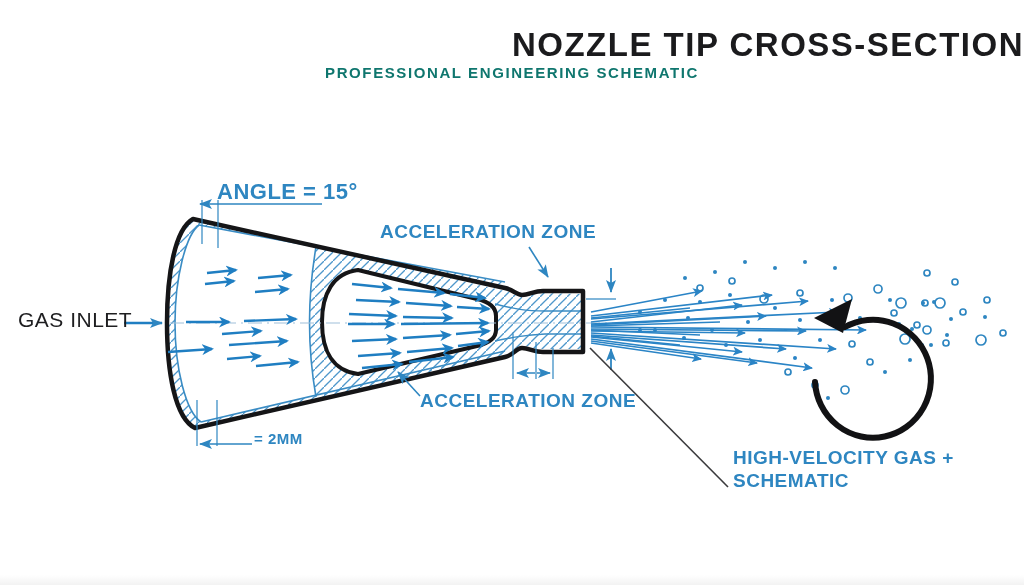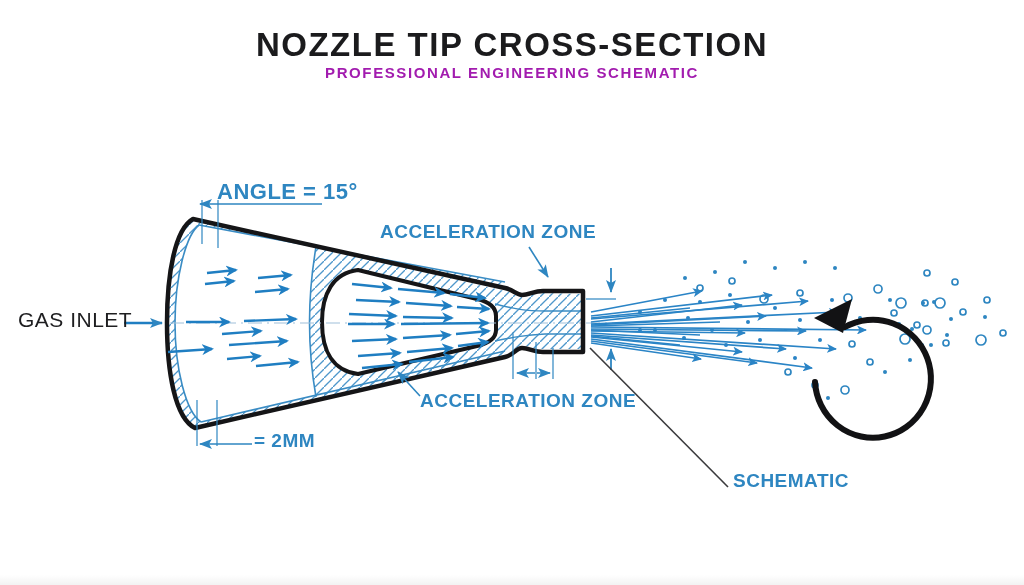--- a/index.html
+++ b/index.html
@@ -5,33 +5,33 @@
   html,body{margin:0;padding:0;background:#ffffff;}
   .stage{
     position:relative;width:1024px;height:585px;overflow:hidden;
     background:#ffffff;
     font-family:"Liberation Sans", sans-serif;
     -webkit-font-smoothing:antialiased;
   }
   .stage svg{position:absolute;left:0;top:0;}
   .lbl{position:absolute;white-space:nowrap;}
   .title{
-    left:0;right:0;top:26px;text-align:center;
+    left:0;right:0;top:26px;text-align:right;
     font-size:33px;font-weight:700;letter-spacing:1.5px;color:#1b1b1d;
   }
   .subtitle{
     left:0;right:0;top:64px;text-align:center;
-    font-size:15px;font-weight:700;letter-spacing:1.6px;color:#a21caf;
+    font-size:15px;font-weight:700;letter-spacing:1.6px;color:#0f766e;
   }
   .blue-label{color:#2e86c1;font-weight:700;letter-spacing:.5px;}
   .gas-inlet{left:18px;top:308px;font-size:21px;font-weight:400;color:#1e1e20;letter-spacing:.5px;}
   .angle{left:217px;top:179px;font-size:22px;}
   .accel-top{left:380px;top:221px;font-size:19px;}
   .accel-bottom{left:420px;top:390px;font-size:19px;}
-  .dim2mm{left:254px;top:430px;font-size:19px;}
+  .dim2mm{left:254px;top:430px;font-size:15px;}
   .highvel{left:733px;top:446px;font-size:19px;line-height:23px;white-space:normal;width:240px;}
   .bottom-shade{
     position:absolute;left:0;right:0;bottom:0;height:10px;
     background:linear-gradient(rgba(0,0,0,0),rgba(0,0,0,0.05));
   }
 </style>
 </head>
 <body>
 
 <div class="stage">
@@ -250,18 +250,18 @@
 
   <div class="lbl title">NOZZLE TIP CROSS-SECTION</div>
   <div class="lbl subtitle">PROFESSIONAL ENGINEERING SCHEMATIC</div>
 
   <div class="lbl gas-inlet">GAS INLET</div>
   <div class="lbl blue-label angle">ANGLE = 15°</div>
   <div class="lbl blue-label accel-top">ACCELERATION ZONE</div>
   <div class="lbl blue-label accel-bottom">ACCELERATION ZONE</div>
   <div class="lbl blue-label dim2mm">= 2MM</div>
   <div class="lbl blue-label highvel">
-    <br>
+    <span>HIGH-VELOCITY GAS +</span><br>
     <span>SCHEMATIC</span>
   </div>
 
   <div class="bottom-shade"></div>
 </div>
 
 </body></html>

